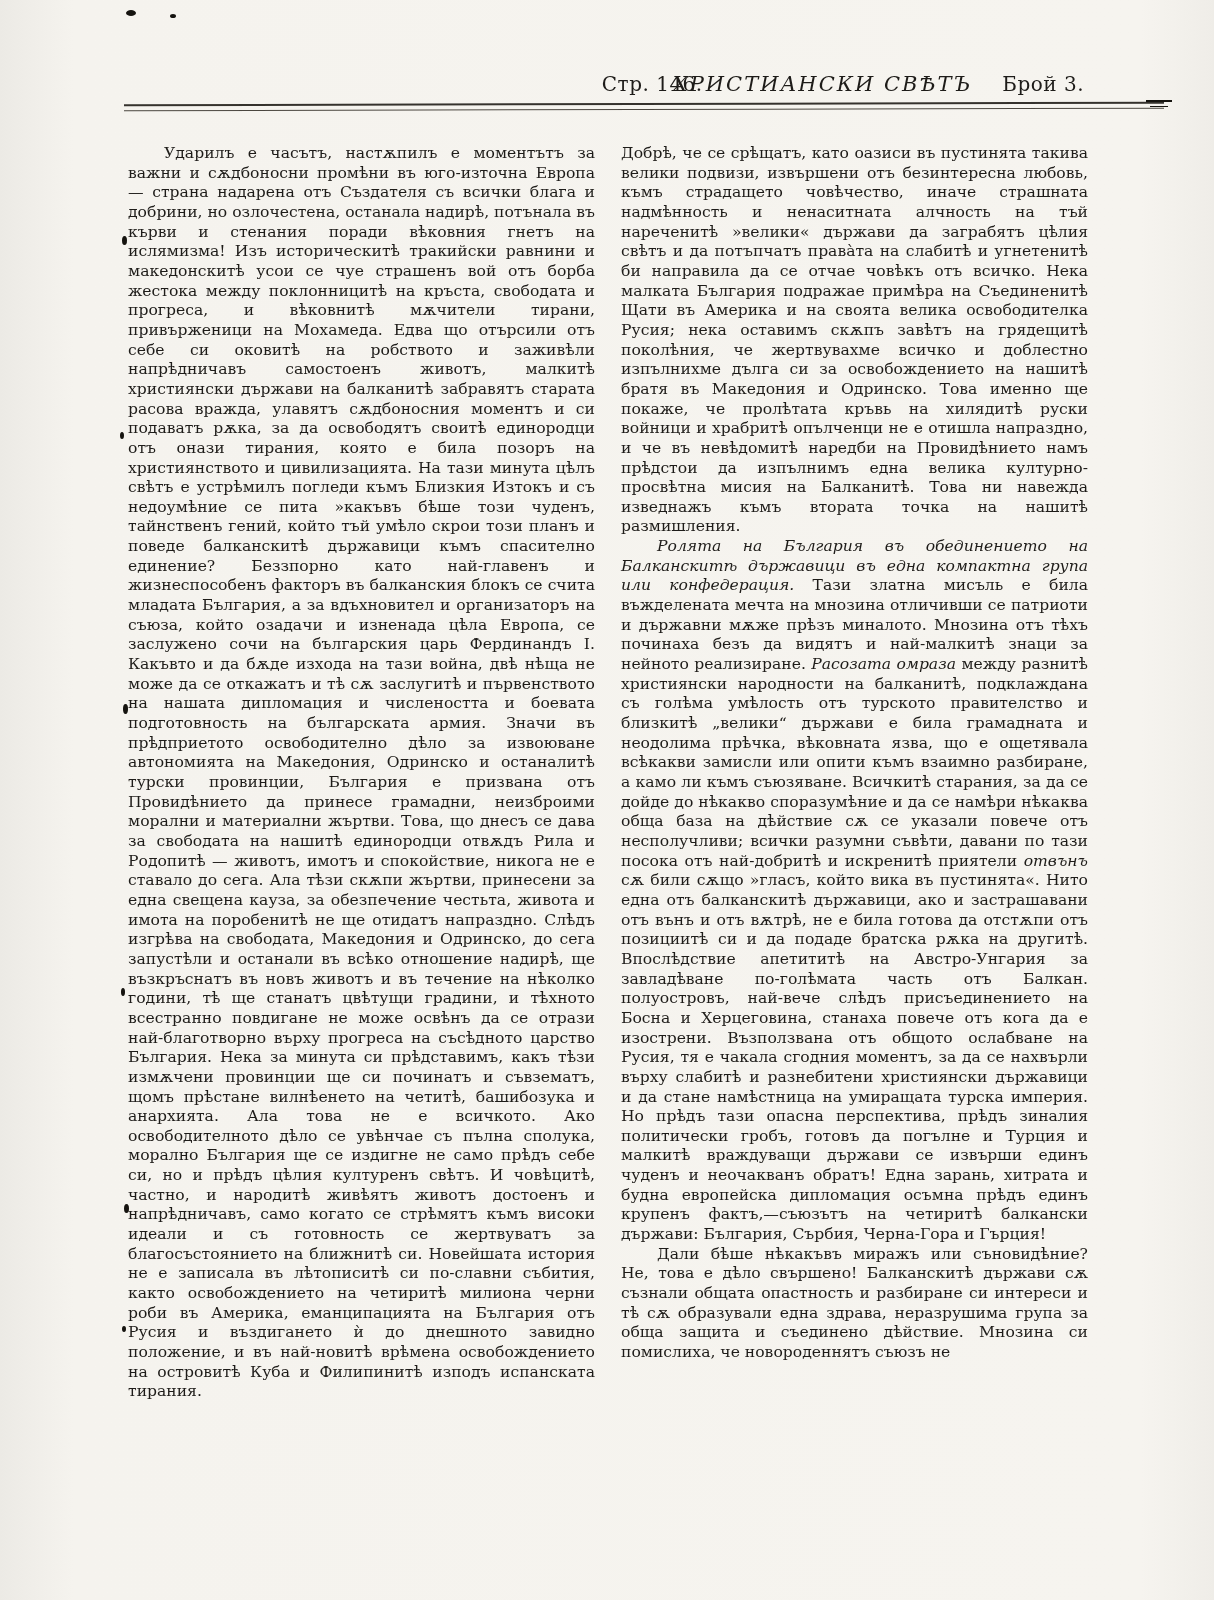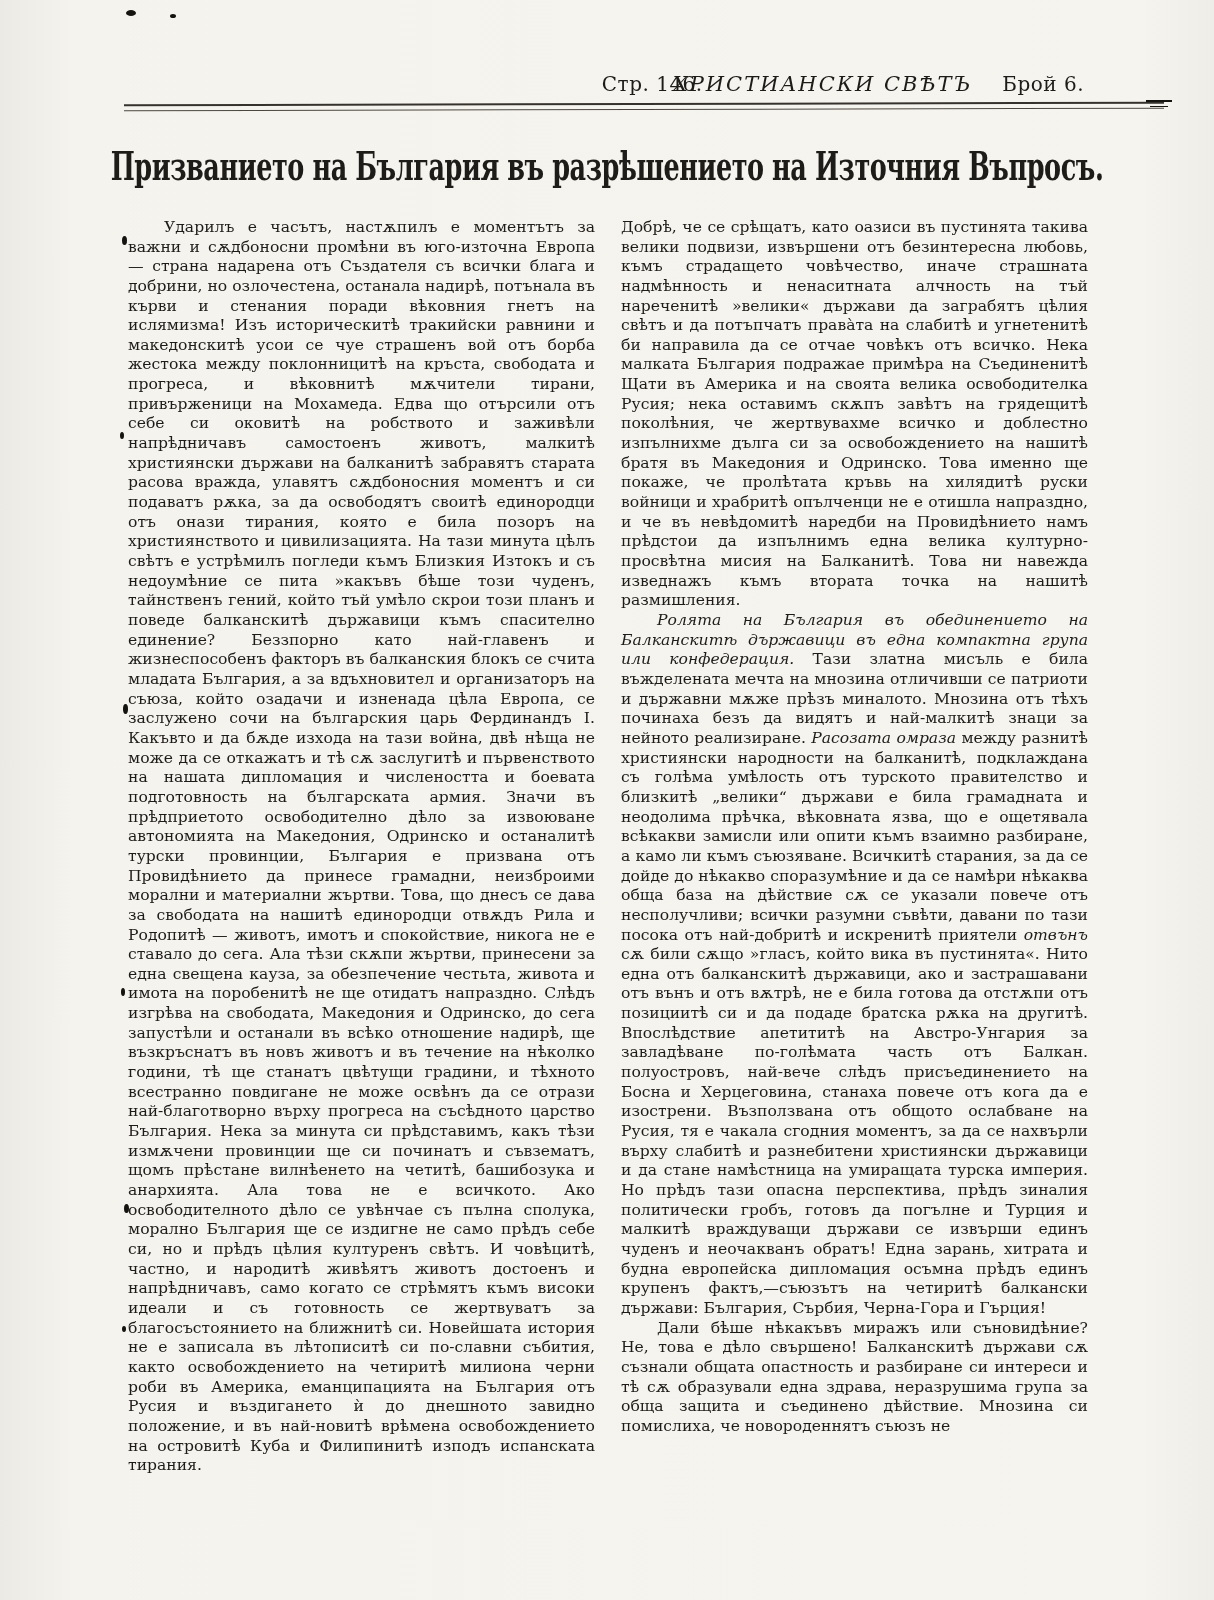--- a/index.html
+++ b/index.html
@@ -82,26 +82,25 @@
   }
 </style>
 </head>
 <body>
 
 <div class="page">
 
   <div class="header-row">
     <span class="page-num">Стр. 146.</span>
     <span class="masthead">ХРИСТИАНСКИ СВѢТЪ</span>
-    <span class="issue-num">Брой 6.</span>
+    <span class="issue-num">Брой 3.</span>
   </div>
 
   <div class="header-rule"></div>
 
-  <h1 class="title"><span class="title-text">Призванието на България въ разрѣшението на Източния Въпросъ.</span></h1>
 
   <main class="columns">
     <section class="col">
         <p class="indent"><span>Ударилъ е часътъ, настѫпилъ е моментътъ за важни и сѫдбоносни промѣни въ юго-източна Европа — страна надарена отъ Създателя съ всички блага и добрини, но озлочестена, останала надирѣ, потънала въ кърви и стенания поради вѣковния гнетъ на ислямизма! Изъ историческитѣ тракийски равнини и македонскитѣ усои се чуе страшенъ вой отъ борба жестока между поклонницитѣ на кръста, свободата и прогреса, и вѣковнитѣ мѫчители тирани, привърженици на Мохамеда. Едва що отърсили отъ себе си оковитѣ на робството и заживѣли напрѣдничавъ самостоенъ животъ, малкитѣ християнски държави на балканитѣ забравятъ старата расова вражда, улавятъ сѫдбоносния моментъ и си подаватъ рѫка, за да освободятъ своитѣ единородци отъ онази тирания, която е била позоръ на християнството и цивилизацията. На тази минута цѣлъ свѣтъ е устрѣмилъ погледи къмъ Близкия Изтокъ и съ недоумѣние се пита »какъвъ бѣше този чуденъ, тайнственъ гений, който тъй умѣло скрои този планъ и поведе балканскитѣ държавици къмъ спасително единение? Беззпорно като най-главенъ и жизнеспособенъ факторъ въ балканския блокъ се счита младата България, а за вдъхновител и организаторъ на съюза, който озадачи и изненада цѣла Европа, се заслужено сочи на българския царь Фердинандъ I. Какъвто и да бѫде изхода на тази война, двѣ нѣща не може да се откажатъ и тѣ сѫ заслугитѣ и първенството на нашата дипломация и числеността и боевата подготовность на българската армия. Значи въ прѣдприетото освободително дѣло за извоюване автономията на Македония, Одринско и останалитѣ турски провинции, България е призвана отъ Провидѣнието да принесе грамадни, неизброими морални и материални жъртви. Това, що днесъ се дава за свободата на нашитѣ единородци отвѫдъ Рила и Родопитѣ — животъ, имотъ и спокойствие, никога не е ставало до сега. Ала тѣзи скѫпи жъртви, принесени за една свещена кауза, за обезпечение честьта, живота и имота на поробенитѣ не ще отидатъ напраздно. Слѣдъ изгрѣва на свободата, Македония и Одринско, до сега запустѣли и останали въ всѣко отношение надирѣ, ще възкръснатъ въ новъ животъ и въ течение на нѣколко години, тѣ ще станатъ цвѣтущи градини, и тѣхното всестранно повдигане не може освѣнъ да се отрази най-благотворно върху прогреса на съсѣдното царство България. Нека за минута си прѣдставимъ, какъ тѣзи измѫчени провинции ще си починатъ и съвзематъ, щомъ прѣстане вилнѣенето на четитѣ, башибозука и анархията. Ала това не е всичкото. Ако освободителното дѣло се увѣнчае съ пълна сполука, морално България ще се издигне не само прѣдъ себе си, но и прѣдъ цѣлия културенъ свѣтъ. И човѣцитѣ, частно, и народитѣ живѣятъ животъ достоенъ и напрѣдничавъ, само когато се стрѣмятъ къмъ високи идеали и съ готовность се жертвуватъ за благосъстоянието на ближнитѣ си. Новейшата история не е записала въ лѣтописитѣ си по-славни събития, както освобождението на четиритѣ милиона черни роби въ Америка, еманципацията на България отъ Русия и въздигането ѝ до днешното завидно положение, и въ най-новитѣ врѣмена освобождението на островитѣ Куба и Филипинитѣ изподъ испанската тирания.</span></p>
       </section>
     <section class="col">
         <p class=""><span>Добрѣ, че се срѣщатъ, като оазиси въ пустинята такива велики подвизи, извършени отъ безинтересна любовь, къмъ страдащето човѣчество, иначе страшната надмѣнность и ненаситната алчность на тъй нареченитѣ »велики« държави да заграбятъ цѣлия свѣтъ и да потъпчатъ права̀та на слабитѣ и угнетенитѣ би направила да се отчае човѣкъ отъ всичко. Нека малката България подражае примѣра на Съединенитѣ Щати въ Америка и на своята велика освободителка Русия; нека оставимъ скѫпъ завѣтъ на грядещитѣ поколѣния, че жертвувахме всичко и доблестно изпълнихме дълга си за освобождението на нашитѣ братя въ Македония и Одринско. Това именно ще покаже, че пролѣтата кръвь на хилядитѣ руски войници и храбритѣ опълченци не е отишла напраздно, и че въ невѣдомитѣ наредби на Провидѣнието намъ прѣдстои да изпълнимъ една велика културно-просвѣтна мисия на Балканитѣ. Това ни навежда изведнажъ къмъ втората точка на нашитѣ размишления.</span></p>
         <p class="indent"><span class="ital">Ролята на България въ обединението на Балканскитѣ държавици въ една компактна група или конфедерация.</span><span> Тази златна мисъль е била въжделената мечта на мнозина отличивши се патриоти и държавни мѫже прѣзъ миналото. Мнозина отъ тѣхъ починаха безъ да видятъ и най-малкитѣ знаци за нейното реализиране. </span><span class="ital">Расозата омраза</span><span> между разнитѣ християнски народности на балканитѣ, подклаждана съ голѣма умѣлость отъ турското правителство и близкитѣ „велики“ държави е била грамадната и неодолима прѣчка, вѣковната язва, що е ощетявала всѣкакви замисли или опити къмъ взаимно разбиране, а камо ли къмъ съюзяване. Всичкитѣ старания, за да се дойде до нѣкакво споразумѣние и да се намѣри нѣкаква обща база на дѣйствие сѫ се указали повече отъ несполучливи; всички разумни съвѣти, давани по тази посока отъ най-добритѣ и искренитѣ приятели </span><span class="ital">отвънъ</span><span> сѫ били сѫщо »гласъ, който вика въ пустинята«. Нито една отъ балканскитѣ държавици, ако и застрашавани отъ вънъ и отъ вѫтрѣ, не е била готова да отстѫпи отъ позициитѣ си и да подаде братска рѫка на другитѣ. Впослѣдствие апетититѣ на Австро-Унгария за завладѣване по-голѣмата часть отъ Балкан. полуостровъ, най-вече слѣдъ присъединението на Босна и Херцеговина, станаха повече отъ кога да е изострени. Възползвана отъ общото ослабване на Русия, тя е чакала сгодния моментъ, за да се нахвърли върху слабитѣ и разнебитени християнски държавици и да стане намѣстница на умиращата турска империя. Но прѣдъ тази опасна перспектива, прѣдъ зиналия политически гробъ, готовъ да погълне и Турция и малкитѣ враждуващи държави се извърши единъ чуденъ и неочакванъ обратъ! Една зарань, хитрата и будна европейска дипломация осъмна прѣдъ единъ крупенъ фактъ,—съюзътъ на четиритѣ балкански държави: България, Сърбия, Черна-Гора и Гърция!</span></p>
         <p class="indent"><span>Дали бѣше нѣкакъвъ миражъ или съновидѣние? Не, това е дѣло свършено! Балканскитѣ държави сѫ съзнали общата опастность и разбиране си интереси и тѣ сѫ образували една здрава, неразрушима група за обща защита и съединено дѣйствие. Мнозина си помислиха, че новороденнятъ съюзъ не</span></p>
       </section>

